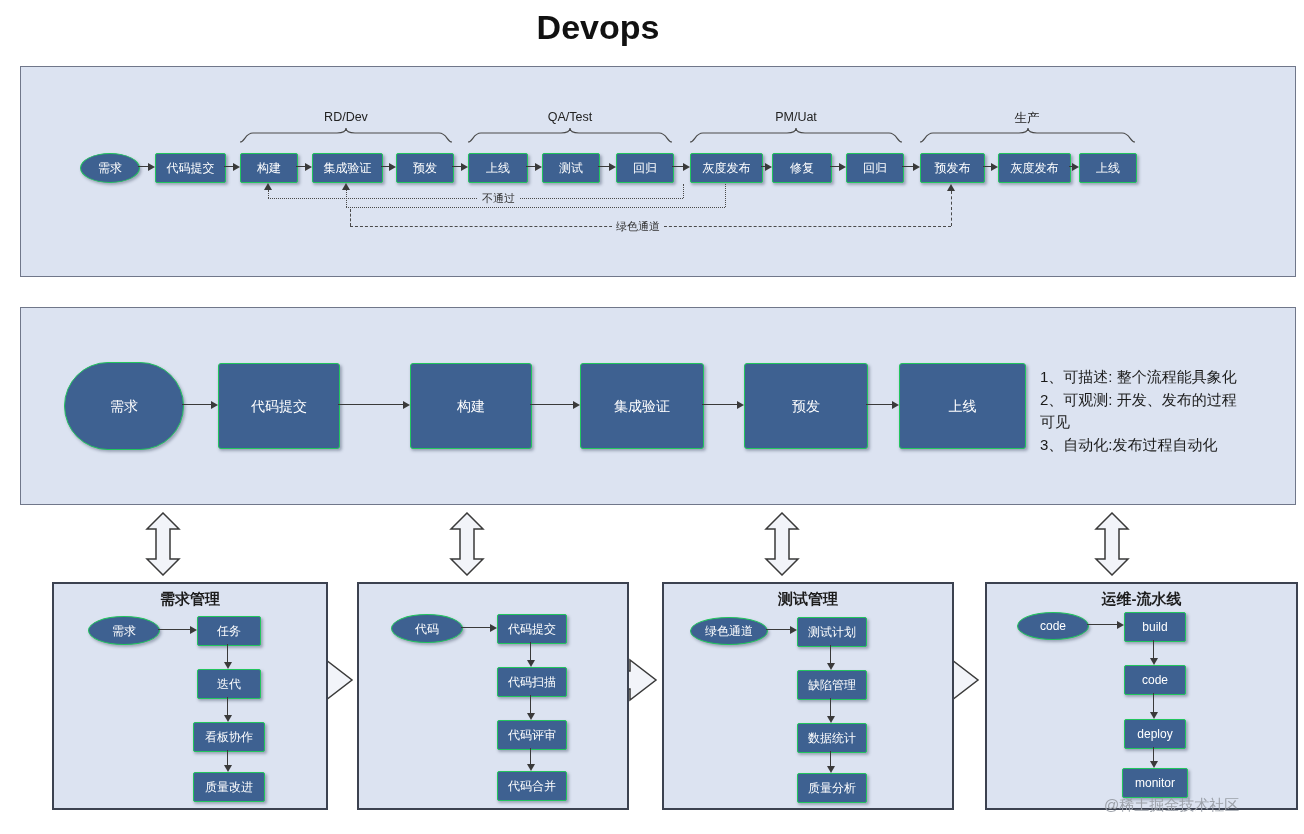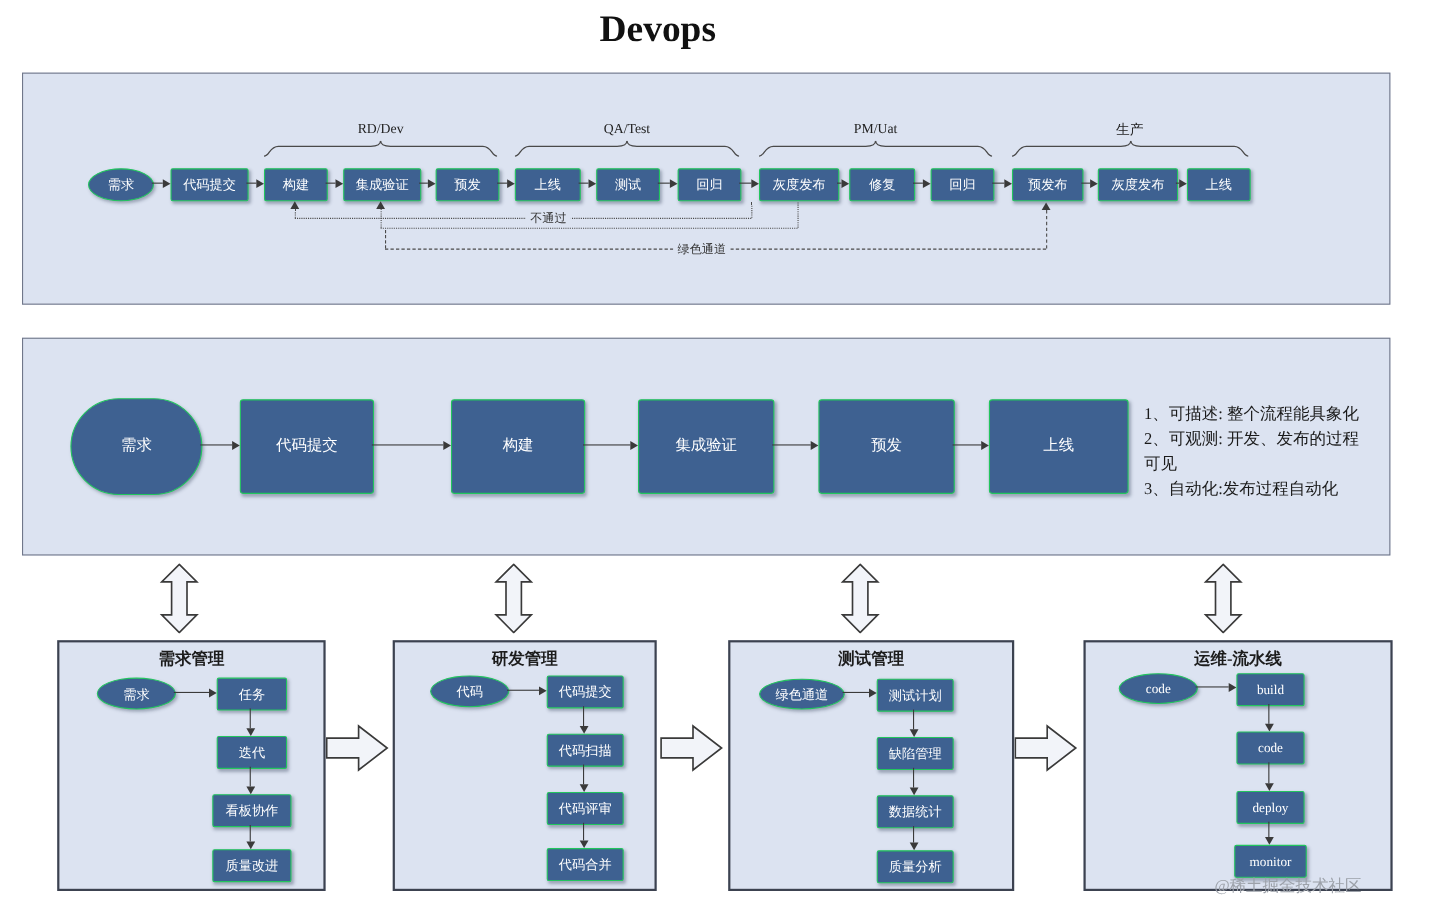--- a/index.html
+++ b/index.html
@@ -1,20 +1,20 @@
 <!DOCTYPE html>
 <html><head>
 <meta charset="utf-8">
 <style>
   html,body{margin:0;padding:0;background:#fff;}
   .canvas{position:relative;width:1304px;height:834px;background:#fff;overflow:hidden;
-          font-family:Liberation Serif, serif;color:#222;}
+          font-family:Liberation Sans, sans-serif;color:#222;}
   .page-title{position:absolute;left:0;top:8px;width:1196px;text-align:center;
               font-size:34px;font-weight:700;color:#111;}
-  .panel{position:absolute;background:#dce3f1;border:1.5px solid #70778a;}
+  .panel{position:absolute;background:#dce3f1;border:1.5px solid #70778a;padding-left:32px;}
   .bpanel{border:2px solid #3c4250;}
   .ptitle{position:absolute;left:0;top:6px;width:100%;text-align:center;
           font-size:15px;font-weight:700;color:#1c1c1c;}
   .node{position:absolute;background:#3e6191;color:#fff;display:flex;align-items:center;
         justify-content:center;font-size:12px;border:1px solid #22c55e;border-radius:2px;
         box-shadow:1.5px 2px 3px rgba(35,50,75,.35);line-height:1;white-space:nowrap;}
   .ellipse{border-radius:50%;}
   .bignode{font-size:14px;border-radius:3px;}
   .blob{border-radius:46px;}
   .harrow{position:absolute;height:0;border-top:1.6px solid #3a3a3a;}
@@ -160,21 +160,20 @@
     <div class="node" style="left:143px;top:32px;width:62px;height:28px">任务</div>
     <div class="varrow" style="left:173px;top:60px;height:18px"></div>
     <div class="node" style="left:143px;top:85px;width:62px;height:28px">迭代</div>
     <div class="varrow" style="left:173px;top:113px;height:18px"></div>
     <div class="node" style="left:139px;top:138px;width:70px;height:28px">看板协作</div>
     <div class="varrow" style="left:173px;top:166px;height:15px"></div>
     <div class="node" style="left:139px;top:188px;width:70px;height:28px">质量改进</div>
   </div>
 
   <div class="panel bpanel" style="left:357px;top:582px;width:236px;height:224px">
-    <div class="ptitle">研发管理</div>
     <div class="node ellipse" style="left:32px;top:30px;width:70px;height:27px">代码</div>
     <div class="harrow" style="left:102px;top:43px;width:29px"></div>
     <div class="node" style="left:138px;top:30px;width:68px;height:28px">代码提交</div>
     <div class="varrow" style="left:171px;top:58px;height:18px"></div>
     <div class="node" style="left:138px;top:83px;width:68px;height:28px">代码扫描</div>
     <div class="varrow" style="left:171px;top:111px;height:18px"></div>
     <div class="node" style="left:138px;top:136px;width:68px;height:28px">代码评审</div>
     <div class="varrow" style="left:171px;top:164px;height:16px"></div>
     <div class="node" style="left:138px;top:187px;width:68px;height:28px">代码合并</div>
   </div>

